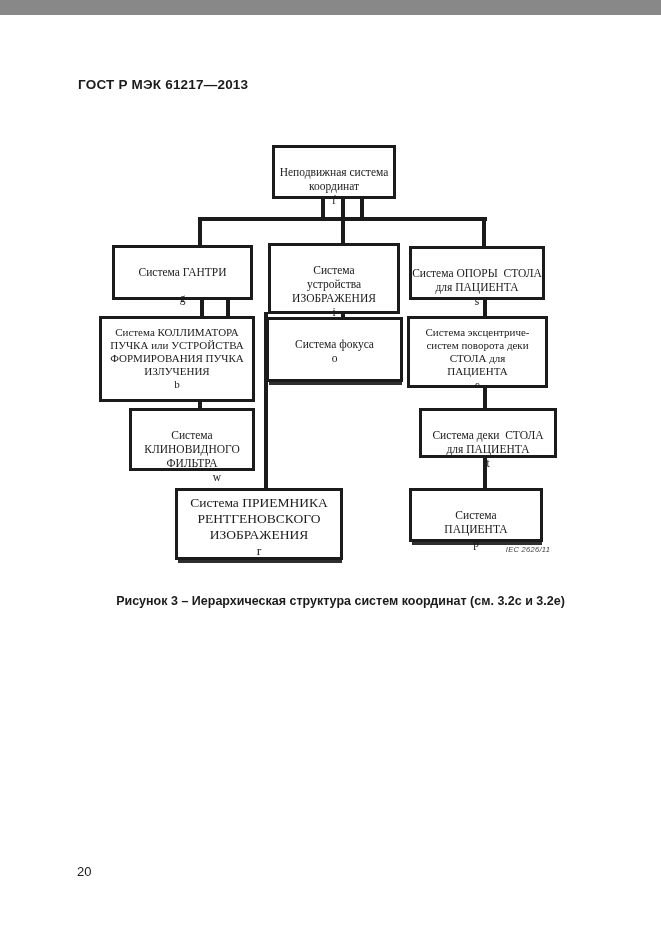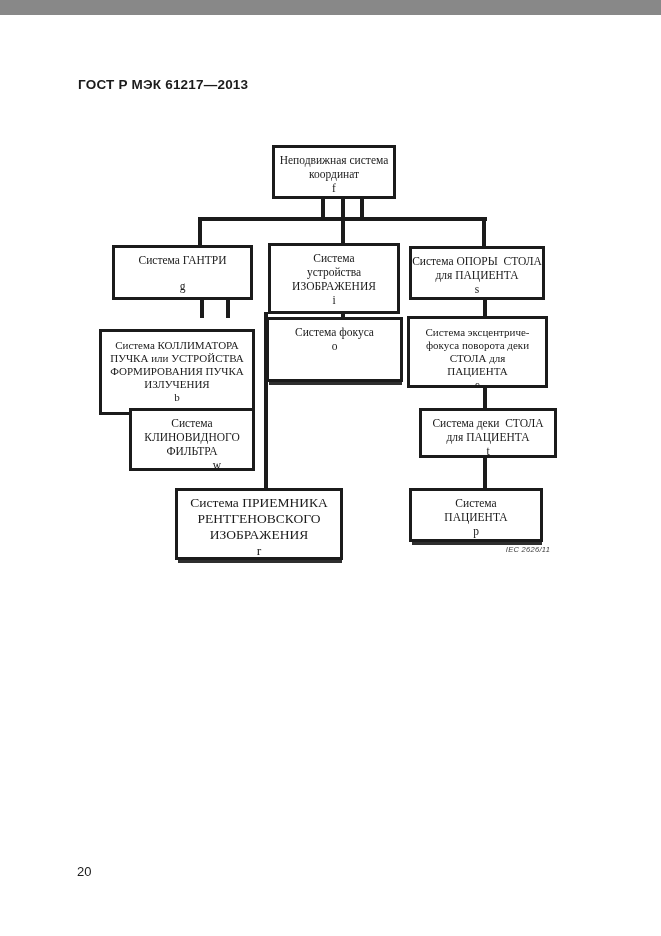--- a/index.html
+++ b/index.html
@@ -10,21 +10,21 @@
     margin:15px auto;
   }
   .hdr{
     position:absolute;left:78px;top:62px;
     font-size:13.5px;font-weight:bold;letter-spacing:.2px;
   }
   #diagram{position:absolute;left:0;top:0;width:661px;height:570px;}
   .conn{position:absolute;background:#1b1b1b;}
   .dbox{
     position:absolute;background:#fff;border:3px solid #1b1b1b;box-sizing:border-box;
-    display:flex;flex-direction:column;align-items:center;padding-top:5px;
+    display:flex;flex-direction:column;align-items:center;padding-top:17px;
     font-family:"Liberation Serif",serif;font-size:11.5px;line-height:14px;
     color:#1b1b1b;text-align:center;
   }
   .dbox .line{white-space:pre;}
   .dbox .symbol{white-space:pre;}
   .dbox.small{font-size:11px;line-height:13px;padding-top:7px;}
   .dbox.large{font-size:13.5px;line-height:16px;padding-top:4px;}
   .dbox.gap .symbol{margin-top:12px;}
   .dbox.shadow{box-shadow:1px 5px 0 -2px #2e2e2e;}
   .iec{
@@ -79,39 +79,39 @@
         </div>
         <div class="symbol">i</div>
       </div>
       <div class="dbox" style="left: 409px; top: 231px; width: 136px; height: 54px;">
         <div>
           <div class="line">Система ОПОРЫ  СТОЛА</div>
           <div class="line">для ПАЦИЕНТА</div>
         </div>
         <div class="symbol">s</div>
       </div>
-      <div class="dbox small" style="left: 99px; top: 314px; width: 156px; height: 86px;">
+      <div class="dbox small" style="left: 99px; top: 301px; width: 156px; height: 86px;">
         <div>
           <div class="line">Система КОЛЛИМАТОРА</div>
           <div class="line">ПУЧКА или УСТРОЙСТВА</div>
           <div class="line">ФОРМИРОВАНИЯ ПУЧКА</div>
           <div class="line">ИЗЛУЧЕНИЯ</div>
         </div>
         <div class="symbol">b</div>
       </div>
       <div class="dbox shadow" style="left: 266px; top: 302px; width: 137px; height: 65px;">
         <div>
           <div class="line">Система фокуса</div>
         </div>
         <div class="symbol">o</div>
       </div>
       <div class="dbox small" style="left: 407px; top: 301px; width: 141px; height: 72px;">
         <div>
           <div class="line">Система эксцентриче-</div>
-          <div class="line">фокуса поворота деки</div>
+          <div class="line">систем поворота деки</div>
           <div class="line">СТОЛА для</div>
           <div class="line">ПАЦИЕНТА</div>
         </div>
         <div class="symbol">e</div>
       </div>
       <div class="dbox" style="left: 129px; top: 393px; width: 126px; height: 63px;">
         <div>
           <div class="line">Система</div>
           <div class="line">КЛИНОВИДНОГО</div>
           <div class="line">ФИЛЬТРА</div>
@@ -137,15 +137,16 @@
         <div>
           <div class="line">Система</div>
           <div class="line">ПАЦИЕНТА</div>
         </div>
         <div class="symbol">p</div>
       </div>
     </div>
 
   <div class="iec">IEC   2626/11</div>
 
+  <div class="caption">Рисунок 3 – Иерархическая структура систем координат (см. 3.2c и 3.2е)</div>
 
   <div class="pagenum">20</div>
 </div>
 
 </body></html>

